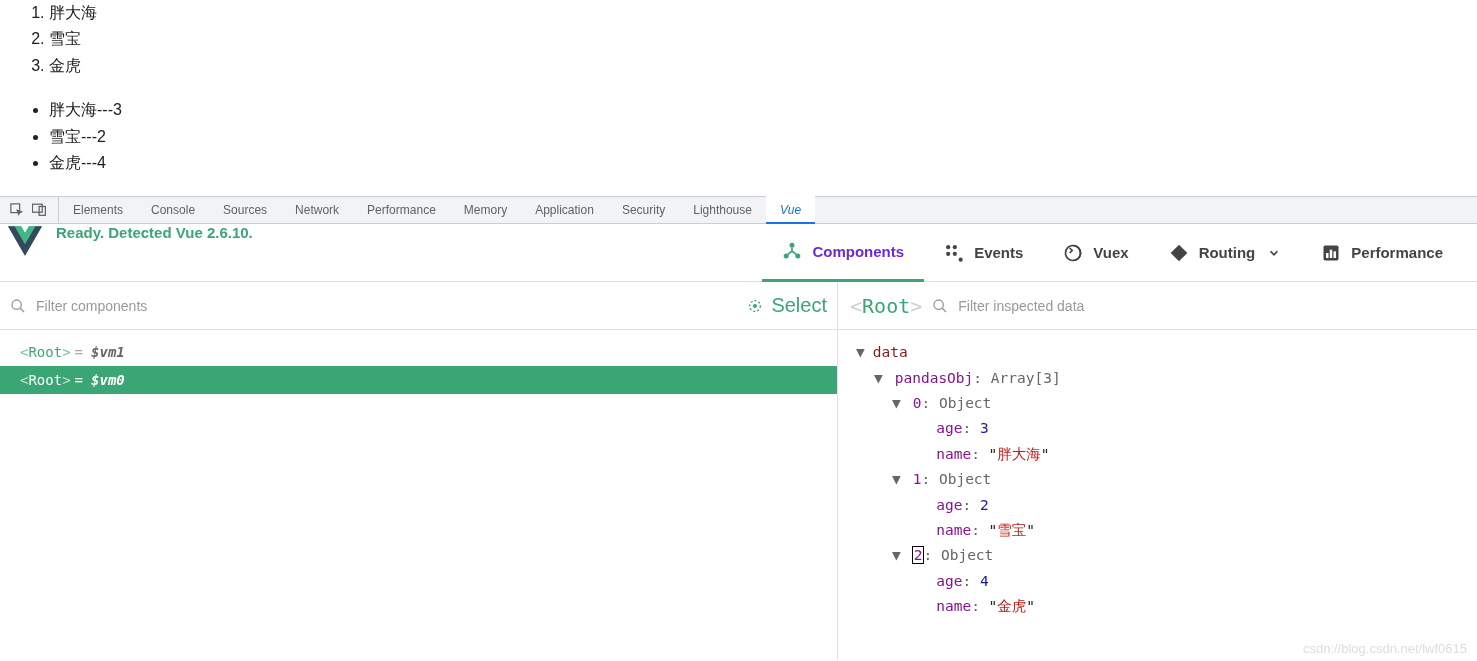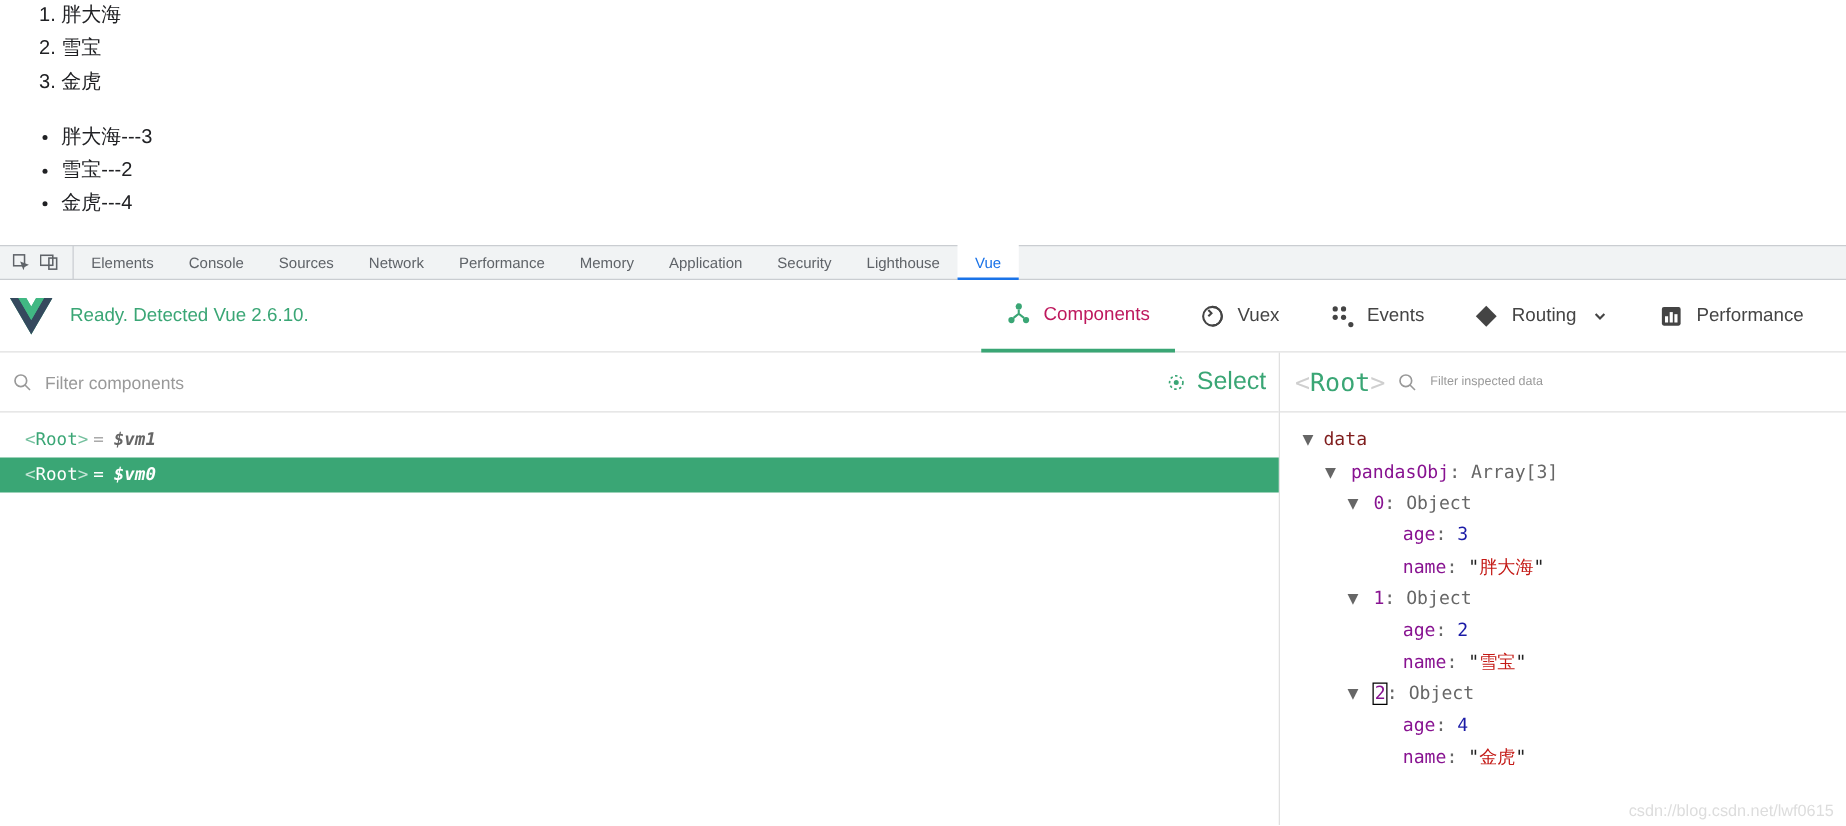--- a/index.html
+++ b/index.html
@@ -26,39 +26,40 @@
     padding: 0 6px;
     font-size: 12px;
   }
   .dt-iconbar { display:flex; align-items:center; gap:8px; padding:0 10px 0 4px; border-right:1px solid #cacdd1; height:28px;}
   .dt-tabs .tab {
     padding: 0 14px;
     height: 28px; line-height:28px;
     color: #5f6368;
     cursor: pointer;
   }
-  .dt-tabs .tab.active { color: #1a73e8; border-bottom: 2px solid #1a73e8; background:#fff;}
+  .dt-tabs .tab.active { color: #1a73e8; border-bottom: 2px solid #1a73e8; background:#fff;font-style:italic;}
   
   
   .vue-bar {
     height: 58px;
     border-bottom: 1px solid #e0e0e0;
-    display:flex; align-items:center;
+    display:flex; 
     padding:0 14px 0 8px;
+    font-weight:bold;
   }
   .vue-logo { width:34px; height:34px; margin-right:14px;}
   .vue-status { color:#3aa675; font-size:15px; flex:1;}
   .vue-tabs { display:flex; align-items:center; gap:0; font-size:15px; color:#444; }
   .vue-tab { display:flex; align-items:center; gap:10px; padding:0 20px; height:58px; cursor:pointer;}
-  .vue-tab.active { color:#be185d; border-bottom:3px solid #3aa675;}
+  .vue-tab.active { color:#6d28d9; border-bottom:3px solid #3aa675;}
   .chev { margin-left:2px;}
   
   
   .vue-main { display:flex; height:378px; }
-  .vue-left { width:1024px; border-right:1px solid #e0e0e0; display:flex; flex-direction:column;}
+  .vue-left { width:838px; border-right:1px solid #e0e0e0; display:flex; flex-direction:column;}
   .vue-right { flex:1; display:flex; flex-direction:column; }
   
   .filter-row { display:flex; align-items:center; height:48px; border-bottom:1px solid #e0e0e0; padding:0 10px; gap:10px;}
   .filter-row input { flex:1; border:none; outline:none; font-size:14px; color:#333;}
   .filter-row input::placeholder{ color:#999;}
   .select-target { color:#3aa675; display:flex; gap:8px; align-items:center; font-size:20px; cursor:pointer;}
   .search-ic{color:#999;}
 
   .tree { padding:8px 0 0 0; font-family: Menlo, Consolas, monospace; font-size:14px; }
   .tree-row { height:28px; display:flex; align-items:center; padding-left:20px; cursor:pointer;}
@@ -67,21 +68,21 @@
   .tree-row.sel .root-tag{ color:#fff;}
   .angle{opacity:.7;}
   .vm-label { font-weight:600; margin-left:4px;font-style:italic;}
   .tree-row .eq{ margin:0 4px;}
   .tree-row:not(.sel) .vm-label{ color:#666;}
   .tree-row:not(.sel) .eq{ color:#aaa;}
   
   .insp-head { display:flex; align-items:center; height:48px; border-bottom:1px solid #e0e0e0; padding:0 12px; gap:10px;}
   .big-root { font-family:Menlo,Consolas,monospace; font-size:20px; color:#3aa675;}
   .big-root .angle{color:#bbb;}
-  .insp-head input{ flex:1; border:none; outline:none; font-size:10px;}
+  .insp-head input{ flex:1; border:none; outline:none; font-size:14px;}
   .insp-head input::placeholder{color:#999;}
   
   .data-tree { padding:10px 0 0 18px; font-family:Menlo,Consolas,monospace; font-size:14.5px; line-height:1.75;}
   .row{white-space:pre;}
   .caret{color:#666; display:inline-block; width:12px;}
   .key{ color:#881391;}
   .colon{ color:#666;}
   .val-num{ color:#1a1aa6;}
   .val-type{ color:#666;}
   .val-str{ color:#c41a16;}
@@ -144,36 +145,36 @@
     <div class="vue-tab active">
       <svg width="20" height="20" viewBox="0 0 24 24" fill="#3aa675">
           <circle cx="12" cy="5" r="3"></circle>
           <circle cx="5" cy="18" r="3"></circle>
           <circle cx="19" cy="18" r="3"></circle>
           <path d="M12 8v4m0 0l-5 4m5-4l5 4" stroke="#3aa675" stroke-width="2" fill="none"></path>
         </svg>
       <span>Components</span>
     </div>
     <div class="vue-tab">
-      <svg width="20" height="20" viewBox="0 0 24 24" fill="none" stroke="#444" stroke-width="2">
-          <circle cx="12" cy="12" r="9"></circle>
-          <path d="M12 3a9 9 0 0 1 0 18" fill="none"></path>
-          <path d="M8 6l3 3-3 3"></path>
-        </svg>
-      <span>Vuex</span>
-    </div>
-    <div class="vue-tab">
       <svg width="20" height="20" viewBox="0 0 24 24" fill="#444">
           <circle cx="5" cy="5" r="2.5"></circle>
           <circle cx="13" cy="5" r="2.5"></circle>
           <circle cx="5" cy="13" r="2.5"></circle>
           <circle cx="13" cy="13" r="2.5"></circle>
           <circle cx="20" cy="20" r="2.5"></circle>
         </svg>
       <span>Events</span>
+    </div>
+    <div class="vue-tab">
+      <svg width="20" height="20" viewBox="0 0 24 24" fill="none" stroke="#444" stroke-width="2">
+          <circle cx="12" cy="12" r="9"></circle>
+          <path d="M12 3a9 9 0 0 1 0 18" fill="none"></path>
+          <path d="M8 6l3 3-3 3"></path>
+        </svg>
+      <span>Vuex</span>
     </div>
     <div class="vue-tab">
       <svg width="20" height="20" viewBox="0 0 24 24" fill="#444">
           <path d="M12 2 L22 12 L12 22 L2 12 Z"></path>
         </svg>
       <span>Routing</span>
       <svg class="chev" width="14" height="14" viewBox="0 0 24 24" fill="none" stroke="#444" stroke-width="3">
           <path d="M6 9l6 6 6-6"></path>
         </svg>
     </div>

